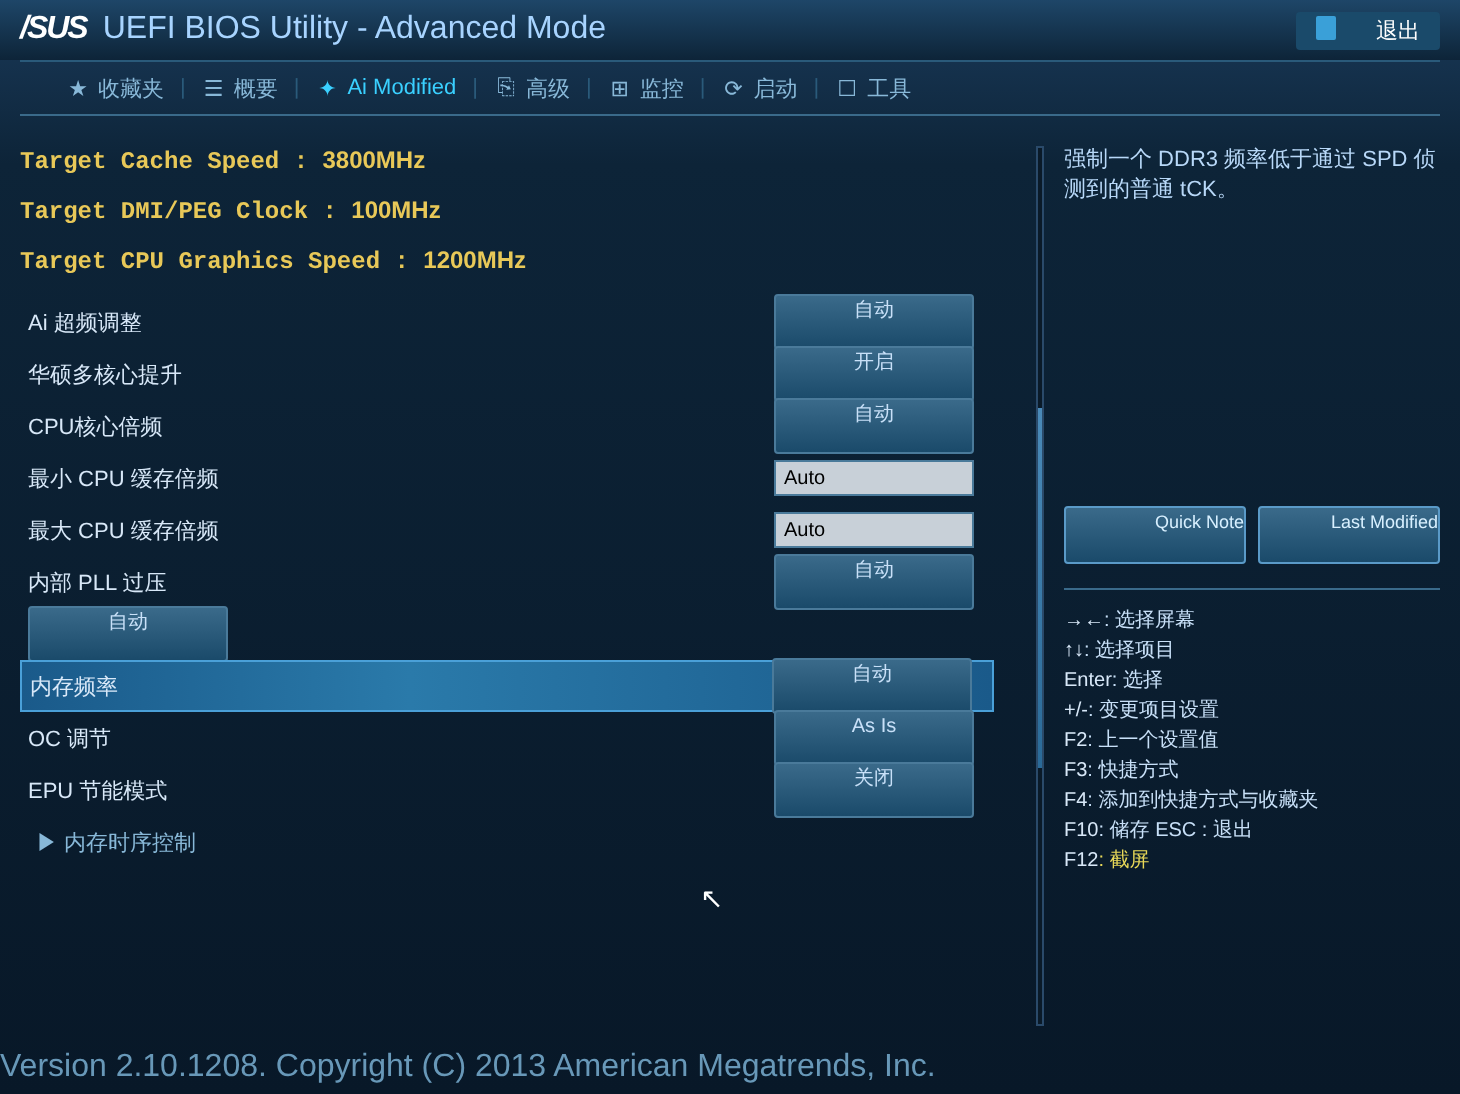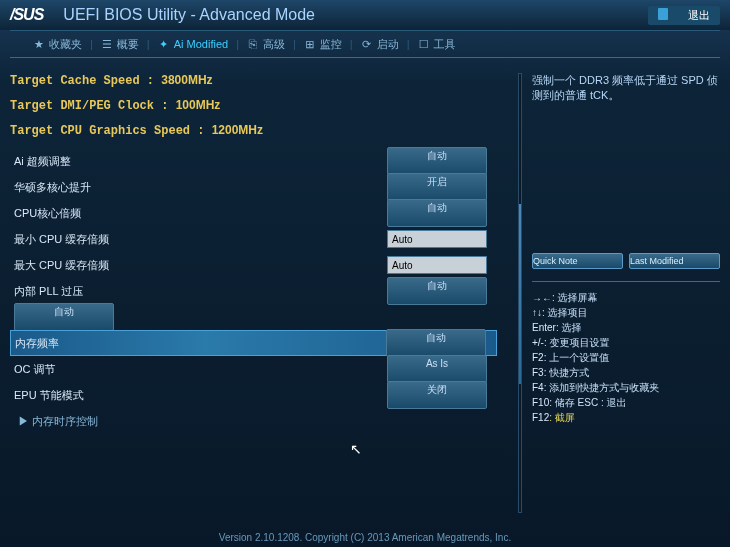--- a/index.html
+++ b/index.html
@@ -1,18 +1,18 @@
 <!DOCTYPE html>
 <html><head>
 <meta charset="utf-8">
 <style>
 *{margin:0;padding:0;box-sizing:border-box;font-family:Arial,"Microsoft YaHei",sans-serif}
 body{width:730px;height:547px;background:linear-gradient(180deg,#1a3a5a 0%,#0d2438 15%,#081828 100%);color:#fff;font-size:11px;overflow:hidden;position:relative}
 .header{height:30px;display:flex;align-items:center;padding:0 10px;background:linear-gradient(180deg,#1e4668 0%,#0d2438 100%)}
-.logo{font-weight:bold;font-style:italic;font-size:16px;letter-spacing:-1px;color:#fff;margin-right:20px}
+.logo{font-weight:bold;font-style:italic;font-size:16px;letter-spacing:-1px;color:#fff;margin-right:8px}
 .title{font-size:16px;color:#a8d4ff;}
 .exit{margin-left:auto;display:flex;align-items:flex-start;gap:20px;background:#1a4a6a;padding:2px 10px;border-radius:2px;cursor:pointer}
 .exit-icon{width:10px;height:12px;background:#3aa0d8;border-radius:1px}
 .tabs{height:28px;border-top:1px solid #2a5a7a;border-bottom:1px solid #3a6a8a;display:flex;align-items:center;padding:0 15px;gap:2px;margin:0 10px}
 .tab{display:flex;align-items:center;gap:4px;padding:0 8px;color:#88b8d8;cursor:pointer;font-size:11px}
 .tab.active{color:#3ad0ff}
 .tab-sep{color:#2a5a7a;margin:0 -2px}
 .tab-icon{display:inline-block;width:12px;text-align:center}
 .main{display:flex;padding:15px 10px 5px;height:460px}
 .left{flex:1;padding-right:23px;position:relative}
@@ -24,26 +24,26 @@
 .row.sel{background:linear-gradient(90deg,#1a5a8a 0%,#2a7aaa 40%,#1a5a8a 100%);border:1px solid #4aa0d8}
 .row-label{flex:1;color:#d8e8f8;font-size:11px}
 .row-value{width:100px;height:28px;background:linear-gradient(180deg,#3a6a8a 0%,#1a4a6a 100%);border:1px solid #4a7a9a;border-radius:2px;text-align:center;line-height:16px;font-size:10px;color:#c8e0f8;cursor:pointer;margin-right:6px}
 .row-input{width:100px;height:18px;background:#c8d0d8;border:1px solid #4a7a9a;color:#000;font-size:10px;padding:0 4px;margin-right:6px}
 .row-expand{color:#88b8d8;cursor:pointer;padding-left:4px}
 .cursor{position:absolute;left:340px;top:368px;font-size:14px;color:#fff;z-index:10;pointer-events:none}
 .scroll-track{position:absolute;right:-2px;top:0;width:4px;height:440px;background:#0a1a28;border:1px solid #2a4a6a}
 .scroll-thumb{width:100%;height:180px;background:linear-gradient(180deg,#4a8ab8,#2a6a98);margin-top:130px}
 .help-txt{color:#b8d8f8;font-size:11px;line-height:15px;margin-bottom:150px}
 .qm-row{display:flex;gap:6px;margin-bottom:12px}
-.qm-btn{flex:1;height:16px;background:linear-gradient(180deg,#3a6a8a,#1a4a6a);border:1px solid #5a9ac8;border-radius:2px;text-align:left;line-height:15px;font-size:9px;color:#d8f0ff;cursor:pointer}
+.qm-btn{flex:1;height:29px;background:linear-gradient(180deg,#3a6a8a,#1a4a6a);border:1px solid #5a9ac8;border-radius:2px;text-align:right;line-height:15px;font-size:9px;color:#d8f0ff;cursor:pointer}
 .hints{font-size:10px;line-height:15px;color:#c8e0f8}
 .hints .k{color:#d8e8f8}
 .hints .screenshot{color:#e8d858}
 .sep-line{border-top:1px solid #3a6a8a;margin:8px 0}
-.footer{position:absolute;bottom:4px;left:0;right:0;text-align:center;color:#6898b8;font-size:10px}
+.footer{position:absolute;bottom:4px;left:0;right:0;text-align:left;color:#6898b8;font-size:16px}
 </style>
 </head>
 <body>
 
 <div class="header">
   <span class="logo">/SUS</span>
   <span class="title">UEFI BIOS Utility - Advanced Mode</span>
   <div class="exit">
     <span class="exit-icon"></span>
     <span>退出</span>

